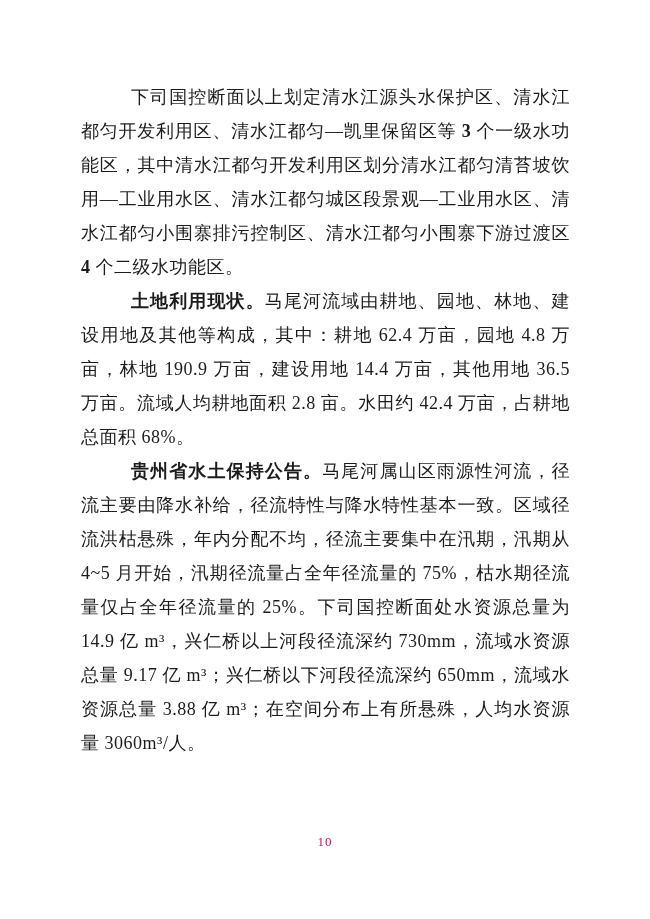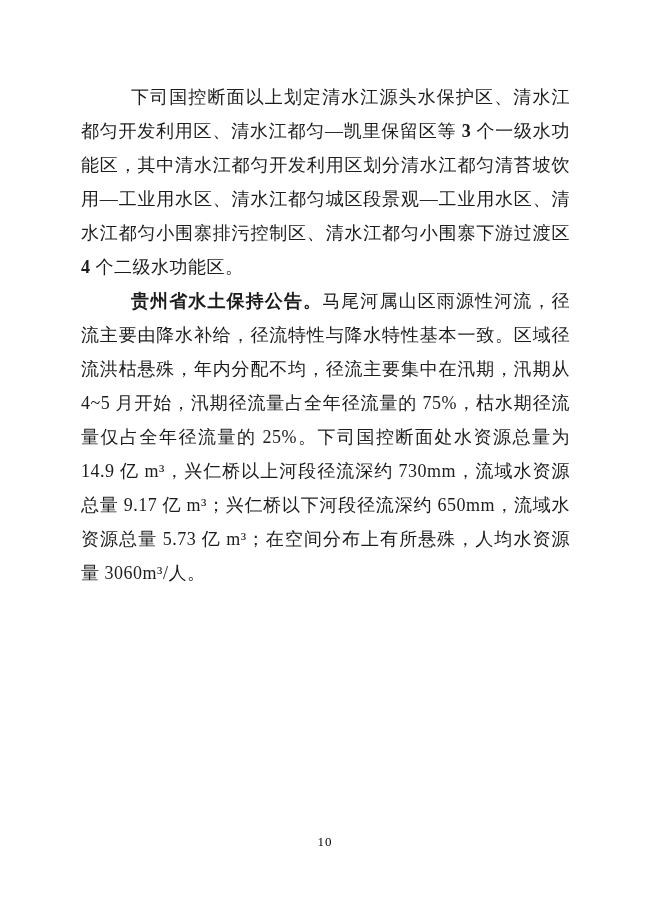--- a/index.html
+++ b/index.html
@@ -40,25 +40,26 @@
     font-weight: bold;
   }
   .page-number {
     position: absolute;
     top: 834px;
     left: 0;
     width: 650px;
     text-align: center;
     font-size: 13px;
     letter-spacing: 1px;
-    color: #000000;
+    color: #be185d;
   }
 </style>
 </head>
 <body>
 
 <div class="page">
   <div class="text-block">
       <p class="para"><span>下司国控断面以上划定清水江源头水保护区、清水江都匀开发利用区、清水江都匀—凯里保留区等 </span><span class="seg-bold">3</span><span> 个一级水功能区，其中清水江都匀开发利用区划分清水江都匀清苔坡饮用—工业用水区、清水江都匀城区段景观—工业用水区、清水江都匀小围寨排污控制区、清水江都匀小围寨下游过渡区 </span><span class="seg-bold">4</span><span> 个二级水功能区。</span></p>
-      <p class="para"><span class="seg-bold">贵州省水土保持公告。</span><span>马尾河属山区雨源性河流，径流主要由降水补给，径流特性与降水特性基本一致。区域径流洪枯悬殊，年内分配不均，径流主要集中在汛期，汛期从 4~5 月开始，汛期径流量占全年径流量的 75%，枯水期径流量仅占全年径流量的 25%。下司国控断面处水资源总量为 14.9 亿 m³，兴仁桥以上河段径流深约 730mm，流域水资源总量 9.17 亿 m³；兴仁桥以下河段径流深约 650mm，流域水资源总量 5.73 亿 m³；在空间分布上有所悬殊，人均水资源量 3060m³/人。</span></p>
+      <p class="para"><span class="seg-bold">土地利用现状。</span><span>马尾河流域由耕地、园地、林地、建设用地及其他等构成，其中：耕地 62.4 万亩，园地 4.8 万亩，林地 190.9 万亩，建设用地 14.4 万亩，其他用地 36.5 万亩。流域人均耕地面积 2.8 亩。水田约 42.4 万亩，占耕地总面积 68%。</span></p>
+      <p class="para"><span class="seg-bold">贵州省水土保持公告。</span><span>马尾河属山区雨源性河流，径流主要由降水补给，径流特性与降水特性基本一致。区域径流洪枯悬殊，年内分配不均，径流主要集中在汛期，汛期从 4~5 月开始，汛期径流量占全年径流量的 75%，枯水期径流量仅占全年径流量的 25%。下司国控断面处水资源总量为 14.9 亿 m³，兴仁桥以上河段径流深约 730mm，流域水资源总量 9.17 亿 m³；兴仁桥以下河段径流深约 650mm，流域水资源总量 3.88 亿 m³；在空间分布上有所悬殊，人均水资源量 3060m³/人。</span></p>
     </div>
   <div class="page-number">10</div>
 </div>
 
 </body></html>

